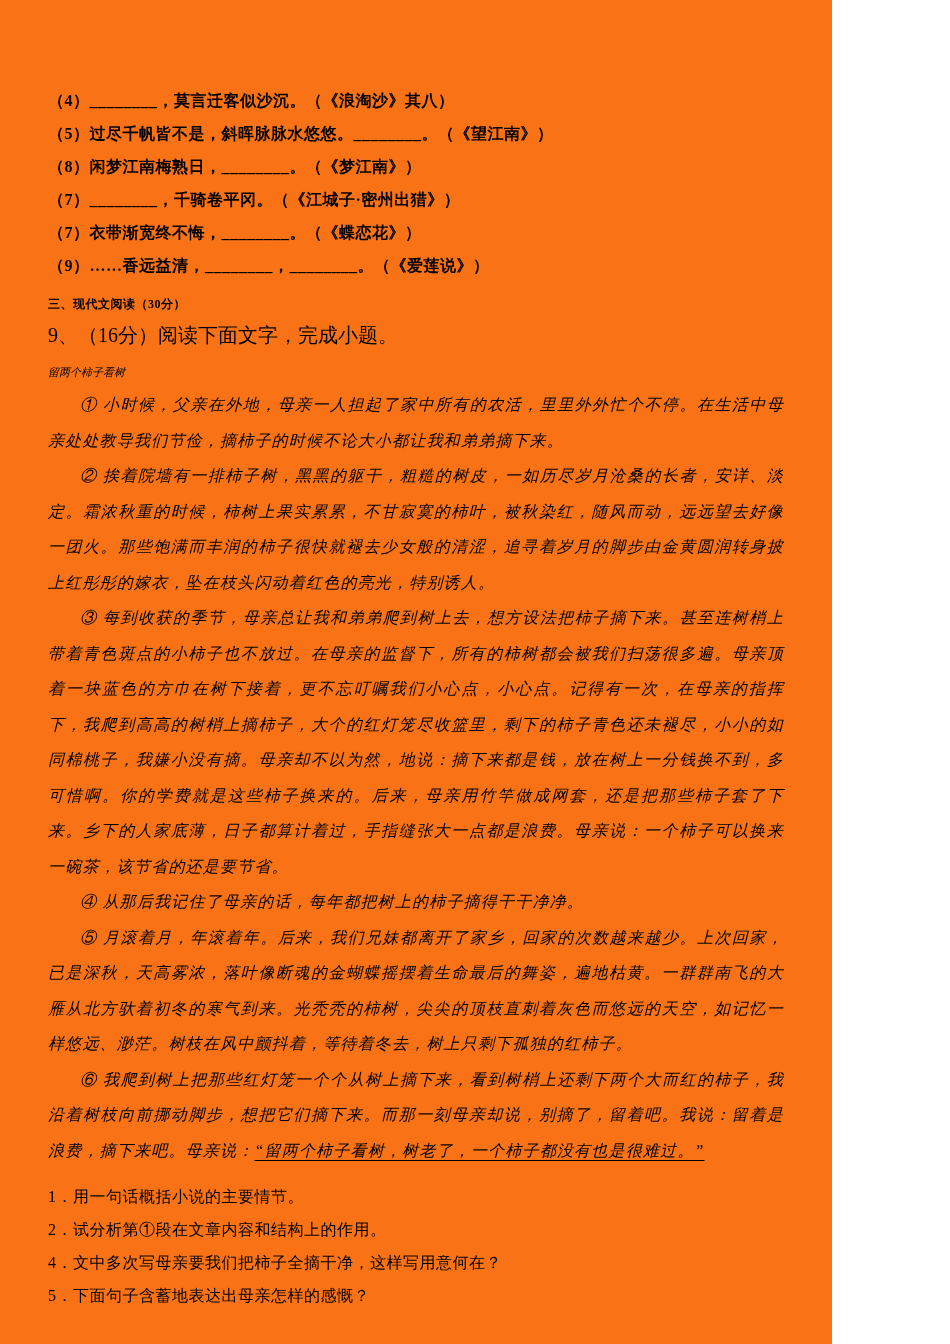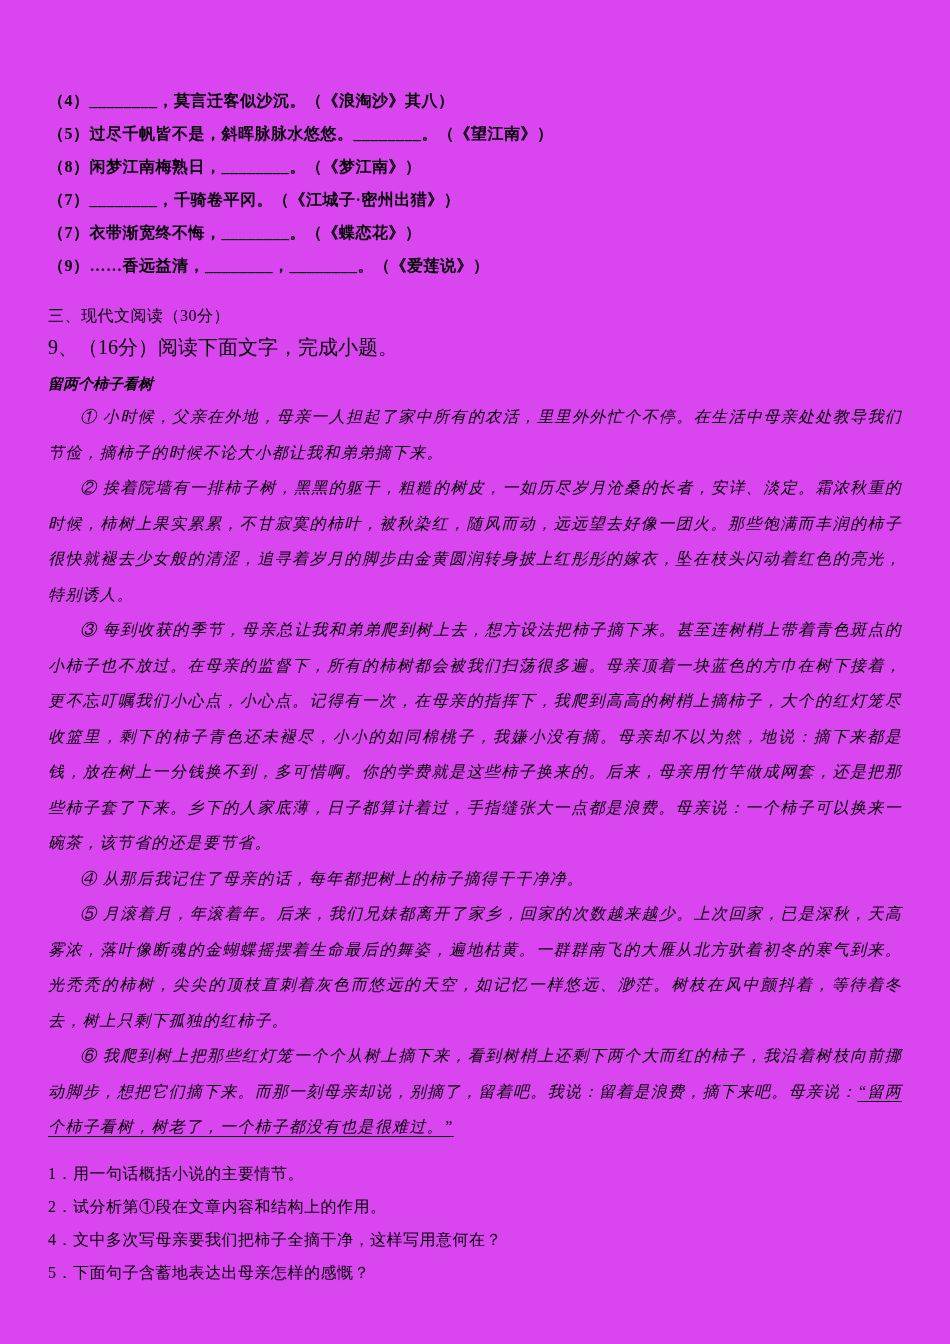--- a/index.html
+++ b/index.html
@@ -5,53 +5,52 @@
   * { margin: 0; padding: 0; box-sizing: border-box; }
   html, body { background: #ffffff; }
   body {
     width: 950px;
     height: 1344px;
     font-family: "Liberation Serif", "DejaVu Serif", serif;
     color: #000000;
     overflow: hidden;
   }
   .page {
-    width: 950px;
+    width: 832px;
     height: 1344px;
     padding: 84px 48px 20px 48px;
-    background: #d946ef;
+    background: #f97316;
   }
   
   .recitation p {
     font-size: 16px;
     line-height: 33px;
     font-weight: 600;
     letter-spacing: 0.5px;
     white-space: nowrap;
   }
   
   .section-header {
-    margin-top: 18px;
-    font-size: 16px;
+    margin-top: 6px;
+    font-size: 12px;
     line-height: 32px;
-    font-weight: 400;
+    font-weight: 700;
     letter-spacing: 0.5px;
   }
   .question-intro {
     font-size: 20px;
     line-height: 31px;
     font-weight: 400;
   }
   
   .passage-title {
     margin-top: 6px;
-    font-size: 15px;
+    font-size: 11px;
     line-height: 30px;
     font-style: italic;
-    font-weight: bold;
   }
   .para {
     font-size: 16px;
     line-height: 35.5px;
     font-style: italic;
     text-align: justify;
     text-indent: 2em;
     letter-spacing: 1.2px;
   }
   .para .u {

